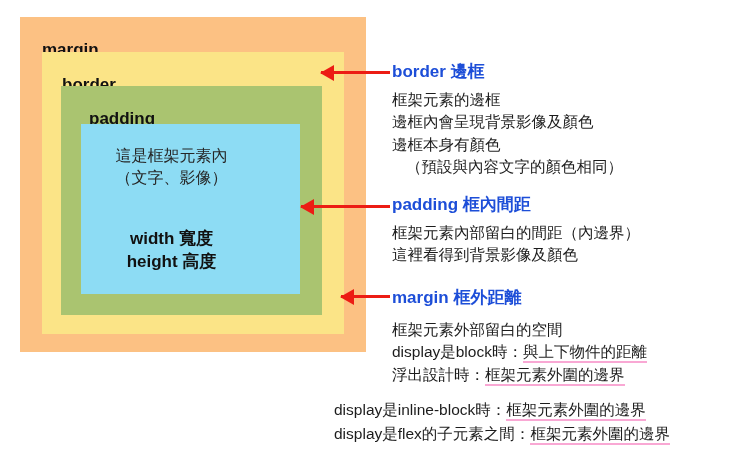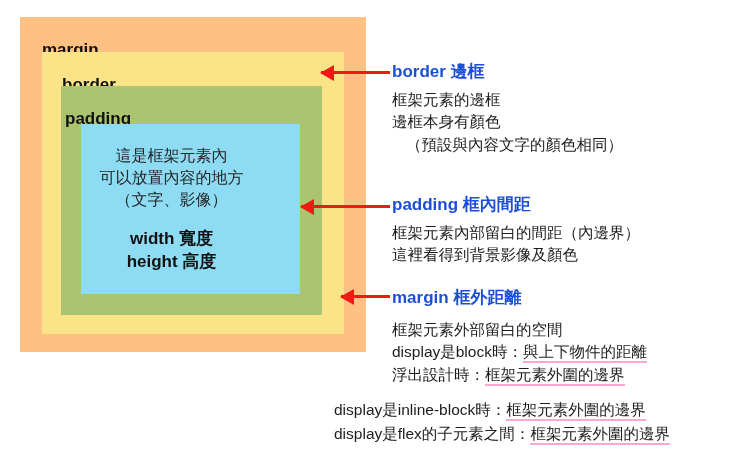--- a/index.html
+++ b/index.html
@@ -50,21 +50,21 @@
     width: 302px; height: 282px;
     background: #fbe487;
   }
   #border-label { left: 20px; top: 23px; }
 
   #padding-layer {
     left: 19px; top: 34px;
     width: 261px; height: 229px;
     background: #aac470;
   }
-  #padding-label { left: 4px; top: 23px; }
+  #padding-label { left: 28px; top: 23px; }
 
   #content-layer {
     left: 20px; top: 38px;
     width: 219px; height: 170px;
     background: #8ddcf4;
   }
 
   .content-text {
     position: absolute;
     left: 0;
@@ -159,21 +159,20 @@
 
     <div class="layer" id="border-layer">
       <span class="layer-label" id="border-label">border</span>
 
       <div class="layer" id="padding-layer">
         <span class="layer-label" id="padding-label">padding</span>
 
         <div class="layer" id="content-layer">
           <div class="content-text" id="content-desc">
             <div>這是框架元素內</div>
-            <div>可以放置內容的地方</div>
             <div>（文字、影像）</div>
           </div>
           <div class="content-text" id="content-dims">
             <div>width 寬度</div>
             <div>height 高度</div>
           </div>
         </div>
 
       </div>
     </div>
@@ -183,20 +182,21 @@
 <div class="arrow" id="arrow-border"></div>
 <div class="arrow" id="arrow-padding"></div>
 <div class="arrow" id="arrow-margin"></div>
 
 <div id="annotations">
 
   <div class="ann-block" id="block-border">
     <p class="ann-title">border 邊框</p>
     <ul class="ann-lines">
       <li>框架元素的邊框</li>
+      <li>邊框內會呈現背景影像及顏色</li>
       <li>邊框本身有顏色</li>
       <li class="indent">（預設與內容文字的顏色相同）</li>
     </ul>
   </div>
 
   <div class="ann-block" id="block-padding">
     <p class="ann-title">padding 框內間距</p>
     <ul class="ann-lines">
       <li>框架元素內部留白的間距（內邊界）</li>
       <li>這裡看得到背景影像及顏色</li>

